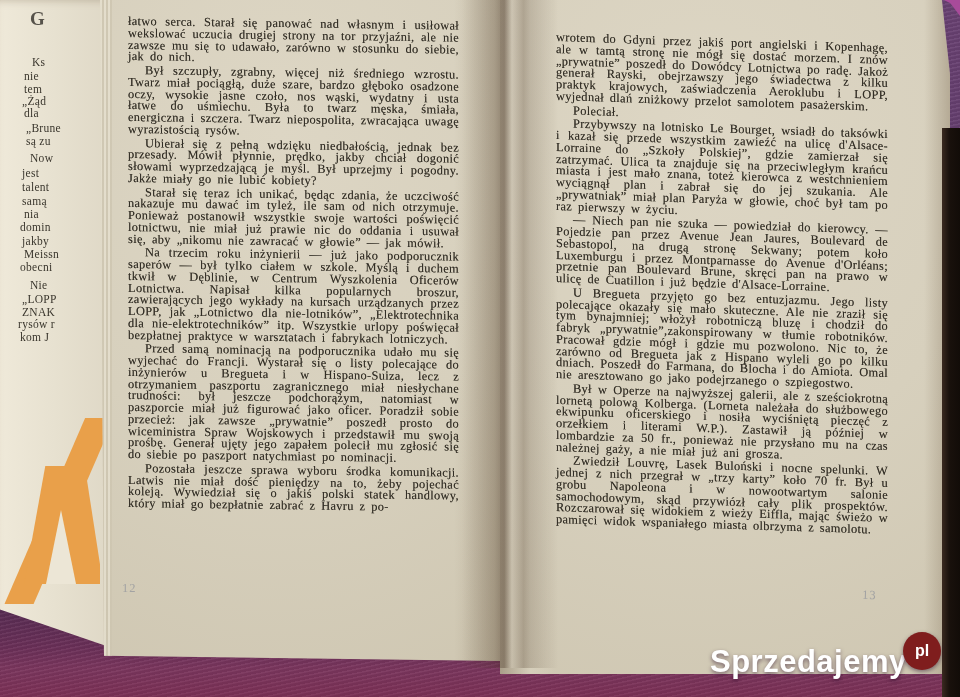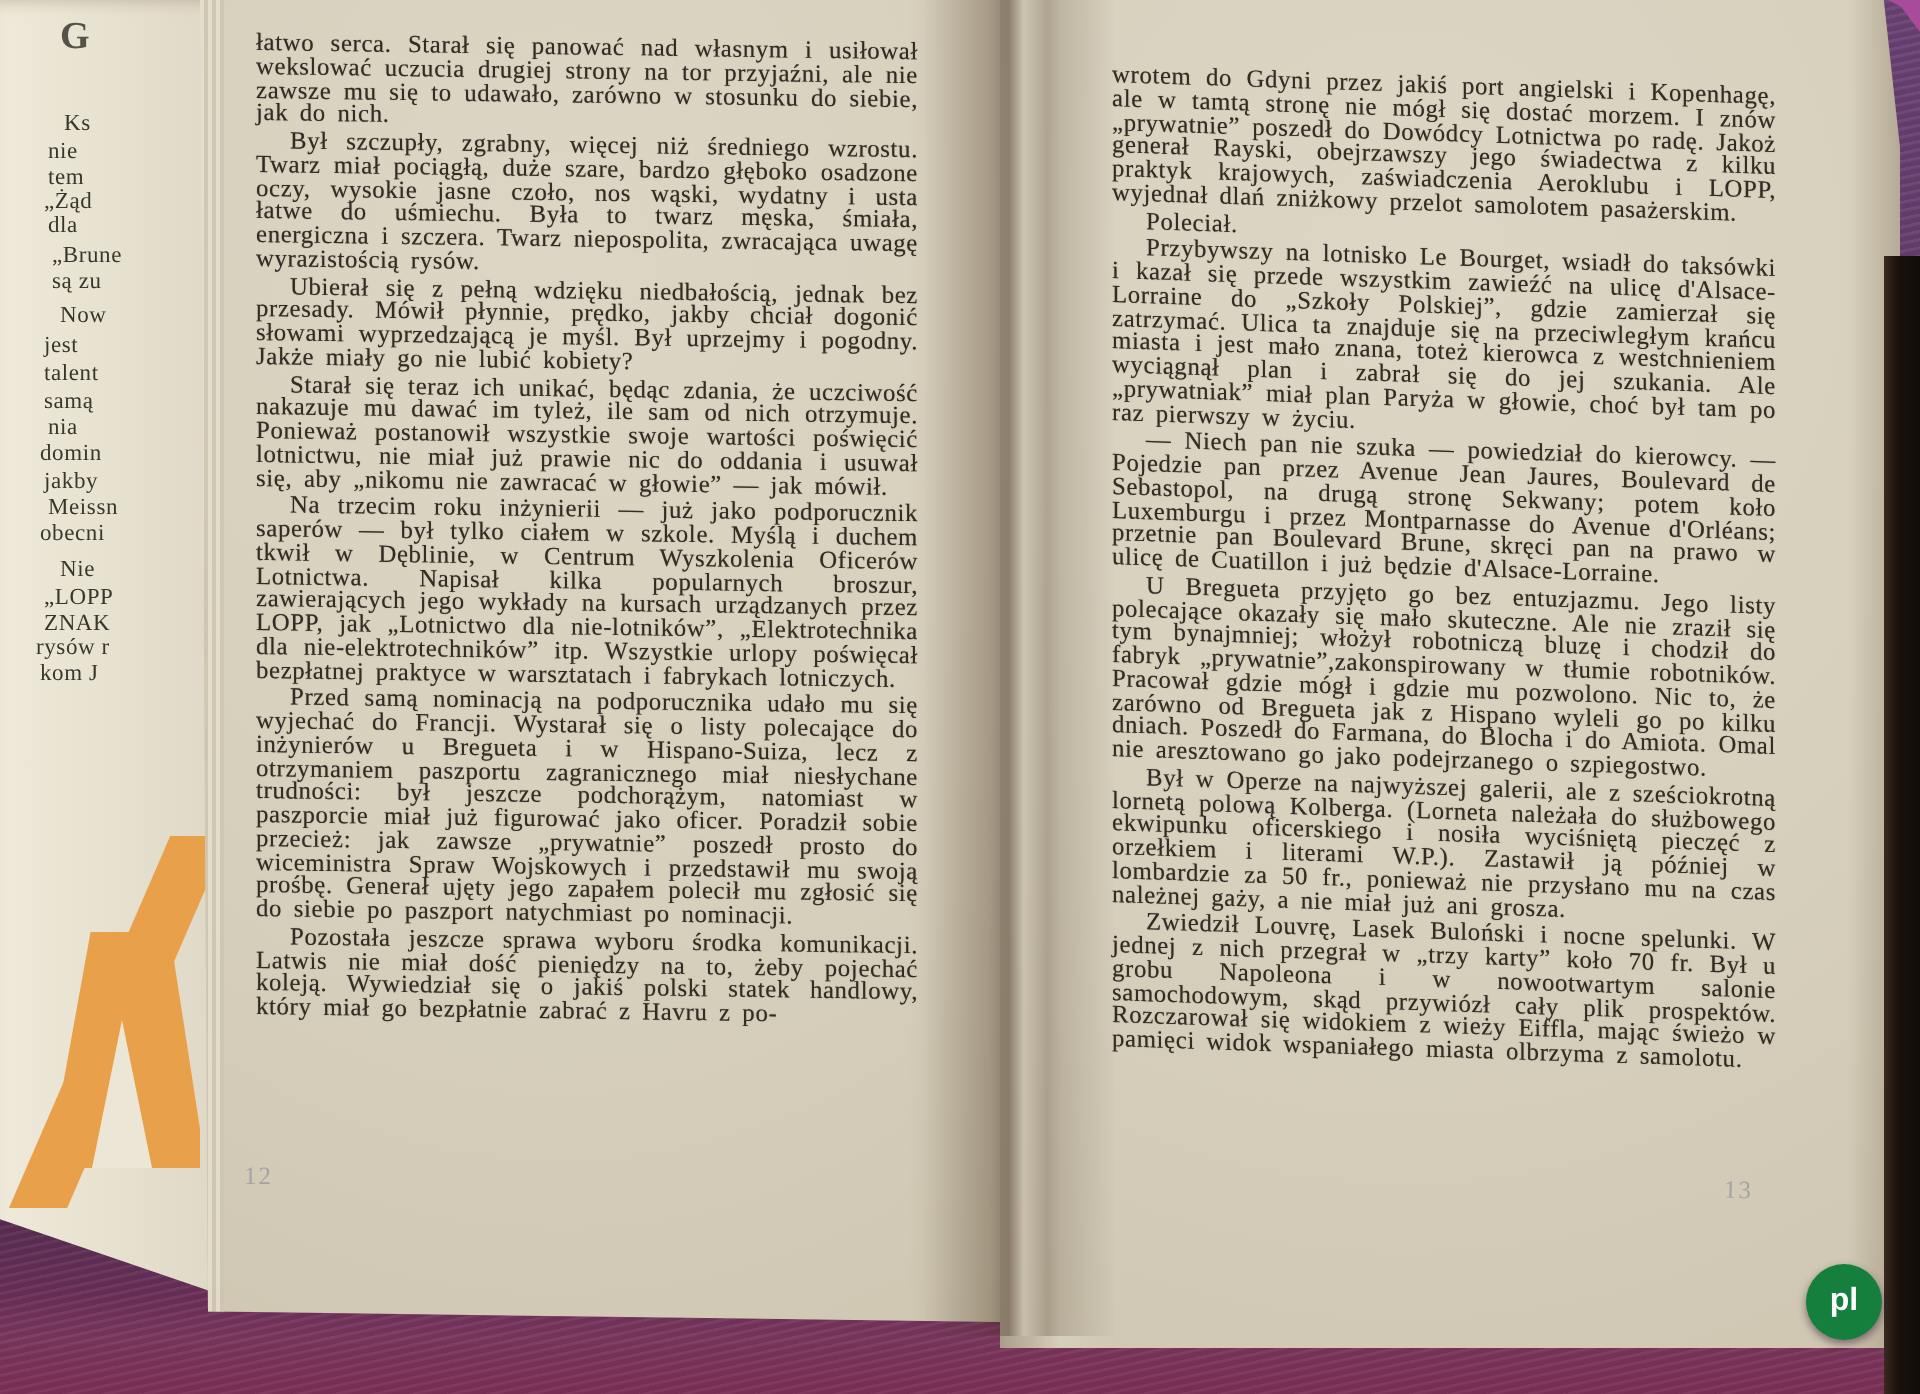--- a/index.html
+++ b/index.html
@@ -70,21 +70,21 @@
   .pagenum{position:absolute;color:#a3a3a3;font-size:12.5px;letter-spacing:1px;}
   .pn-left{left:122px;top:581px;}
   .pn-right{left:862px;top:588px;transform:rotate(1.6deg);}
 
   
   .watermark{position:absolute;left:700px;top:630px;width:260px;height:60px;z-index:30;}
   .wm-text{position:absolute;left:10px;top:14px;font-family:"Liberation Sans","DejaVu Sans",sans-serif;
     font-weight:bold;font-size:31px;color:#ffffff;letter-spacing:0.5px;
     text-shadow:0 2px 4px rgba(40,10,40,0.55);}
   .wm-badge{position:absolute;left:203px;top:2px;width:38px;height:38px;border-radius:50%;
-    background:#15803d;box-shadow:0 2px 4px rgba(40,10,40,0.5);
+    background:#7f1d1d;box-shadow:0 2px 4px rgba(40,10,40,0.5);
     display:flex;align-items:center;justify-content:center;
     font-family:"Liberation Sans","DejaVu Sans",sans-serif;font-weight:bold;font-size:16px;color:#fff;}
 </style>
 </head>
 <body>
 
 <div class="scene">
 
   <div class="fabric"></div>
   <div class="fabric-sheen"></div>
@@ -141,16 +141,17 @@
     <p class="para">Był w Operze na najwyższej galerii, ale z sześciokrotną lornetą polową Kolberga. (Lorneta należała do służbowego ekwipunku oficerskiego i nosiła wyciśniętą pieczęć z orzełkiem i literami W.P.). Zastawił ją później w lombardzie za 50 fr., ponieważ nie przysłano mu na czas należnej gaży, a nie miał już ani grosza.</p>
     <p class="para">Zwiedził Louvrę, Lasek Buloński i nocne spelunki. W jednej z nich przegrał w „trzy karty” koło 70 fr. Był u grobu Napoleona i w nowootwartym salonie samochodowym, skąd przywiózł cały plik prospektów. Rozczarował się widokiem z wieży Eiffla, mając świeżo w pamięci widok wspaniałego miasta olbrzyma z samolotu.</p>
   </div>
   <div class="pagenum pn-right">13</div>
 
   <div class="gutter-shadow"></div>
   <div class="dark-edge"></div>
   <div class="magenta-corner"></div>
 
   <div class="watermark">
+    <span class="wm-text">Sprzedajemy</span>
     <span class="wm-badge">pl</span>
   </div>
 
 </div>
 
 </body></html>

